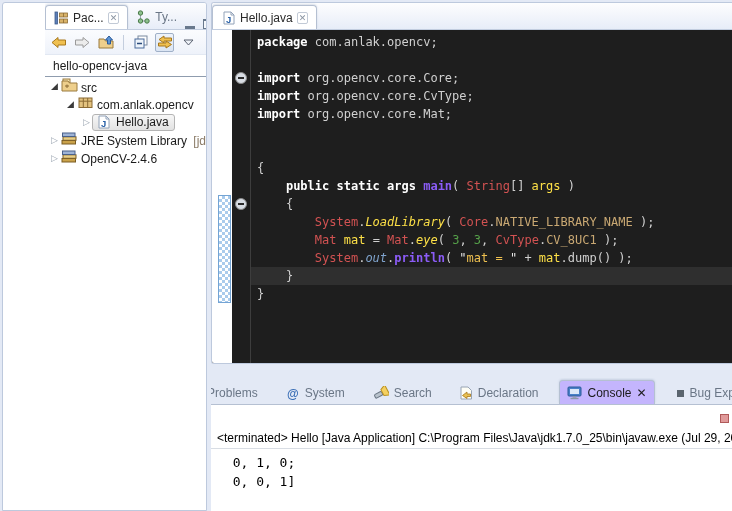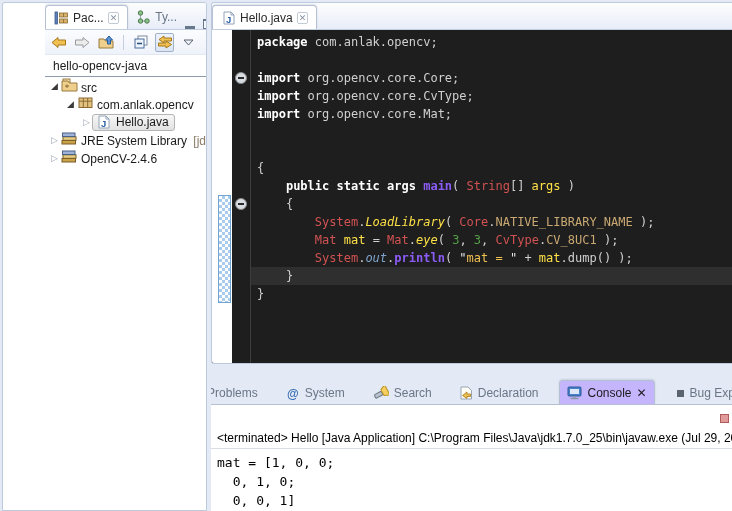--- a/index.html
+++ b/index.html
@@ -323,20 +323,19 @@
             </svg>
           </span>
           <span>Bug Explorer</span>
         </div>
       </div>
     <div id="console-body">
       <span id="console-red-icon"></span>
       <div id="console-status">&lt;terminated&gt; Hello [Java Application] C:\Program Files\Java\jdk1.7.0_25\bin\javaw.exe (Jul 29, 20</div>
       <div id="console-sep"></div>
       <div id="console-out">
-          <div class="oline">mat = [1, 0, 0;</div>
           <div class="oline">  0, 1, 0;</div>
           <div class="oline">  0, 0, 1]</div>
         </div>
     </div>
   </section>
 
 </div>
 
 </body></html>

